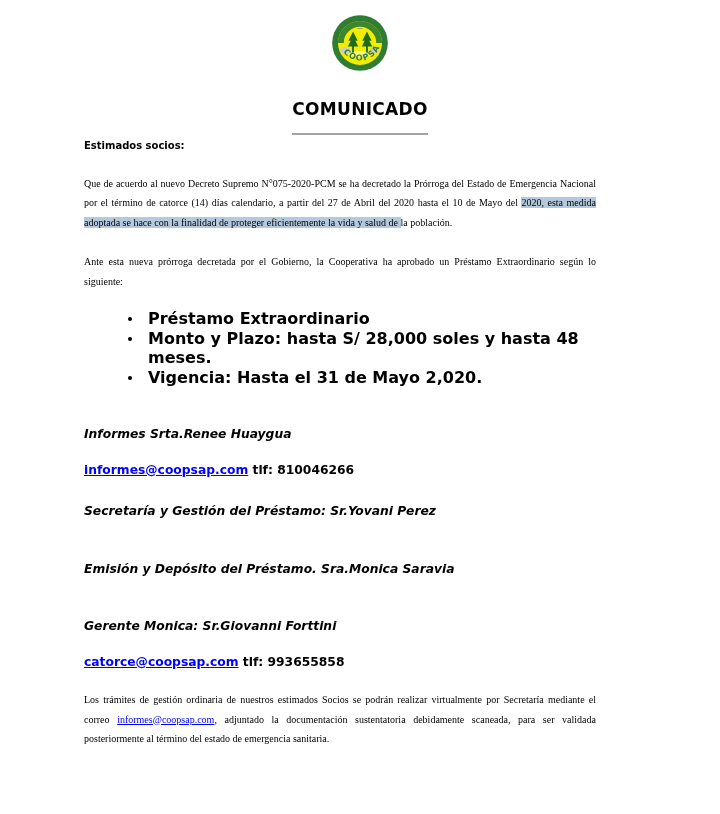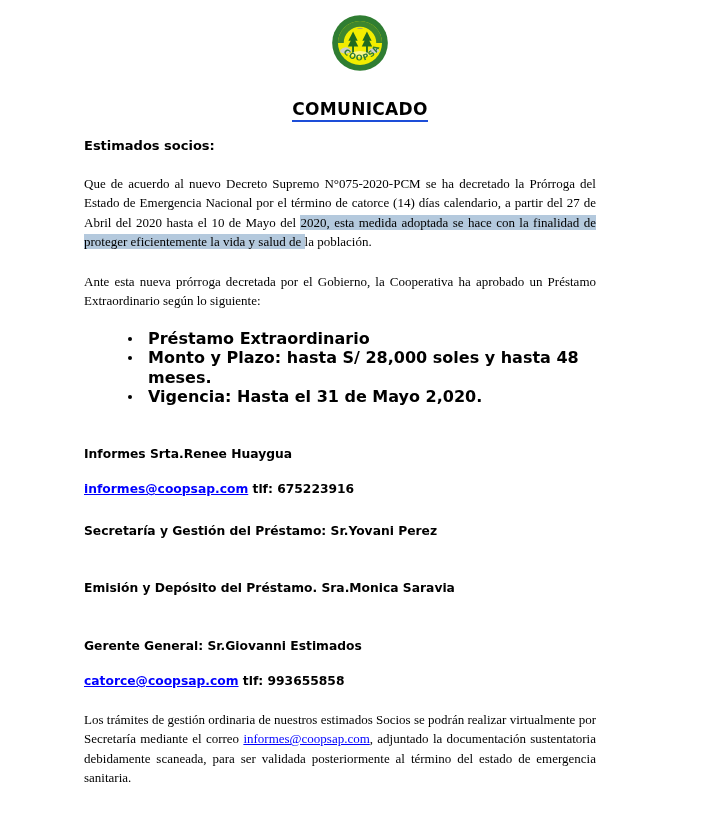--- a/index.html
+++ b/index.html
@@ -42,35 +42,35 @@
     left: 0;
     top: 99px;
     width: 720px;
     text-align: center;
     font-size: 17px;
     font-weight: bold;
     letter-spacing: 0.3px;
     color: #000;
   }
   .doc-title span {
-    border-bottom: 2px solid #1d4ed8;
-    padding-bottom: 1px;
+    border-bottom: 2px solid #a3a3a3;
+    padding-bottom: 14px;
   }
 
   
   .body-col {
     position: absolute;
     left: 84px;
     top: 136px;
     width: 512px;
   }
 
   p, .line {
     margin: 0;
-    font-size: 13px;
+    font-size: 10px;
     line-height: 19.5px;
     color: #000;
   }
   .just {
     text-align: justify;
     text-justify: inter-word;
     font-family: Liberation Serif, serif;
   }
   .bold { font-weight: bold; }
   .gap-16 { height: 16px; }
@@ -116,20 +116,21 @@
   a.mail-inline {
     color: #0000ff;
     text-decoration: underline;
     font-weight: normal;
   }
 
   .contact-name {
     font-size: 12.3px;
     line-height: 19.5px;
     font-weight: bold;
+    font-style: italic;
   }
   .contact-mail {
     font-size: 12.3px;
     line-height: 19.5px;
     font-weight: bold;
   }
 </style>
 </head>
 <body>
 
@@ -190,35 +191,35 @@
       <li>Vigencia: Hasta el 31 de Mayo 2,020.</li>
     </ul>
 
     <div class="gap-18"></div>
 
 
     <div class="gap-20"></div>
 
     <div class="contact-name">Informes Srta.Renee Huaygua</div>
     <div class="gap-16"></div>
-    <div class="contact-mail"><a class="mail" href="#">informes@coopsap.com</a><span>&nbsp;</span><span>tlf: 675223916</span></div>
+    <div class="contact-mail"><a class="mail" href="#">informes@coopsap.com</a><span>&nbsp;</span><span>tlf: 810046266</span></div>
 
     <div class="gap-22"></div>
 
     <div class="contact-name">Secretaría y Gestión del Préstamo: Sr.Yovani Perez</div>
     <div class="gap-16"></div>
 
     <div class="gap-22"></div>
 
     <div class="contact-name">Emisión y Depósito del Préstamo. Sra.Monica Saravia</div>
     <div class="gap-16"></div>
 
     <div class="gap-22"></div>
 
-    <div class="contact-name">Gerente General: Sr.Giovanni Estimados</div>
+    <div class="contact-name">Gerente Monica: Sr.Giovanni Forttini</div>
     <div class="gap-16"></div>
     <div class="contact-mail"><a class="mail" href="#">catorce@coopsap.com</a><span>&nbsp;</span><span>tlf: 993655858</span></div>
 
     <div class="gap-18"></div>
 
     <p class="just"><span>Los trámites de gestión ordinaria de nuestros estimados Socios se podrán realizar virtualmente por Secretaría mediante el correo </span><a class="mail-inline" href="#">informes@coopsap.com</a><span>, adjuntado la documentación sustentatoria debidamente scaneada, para ser validada posteriormente al término del estado de emergencia sanitaria.</span></p>
 
   </div>
 </div>
 

